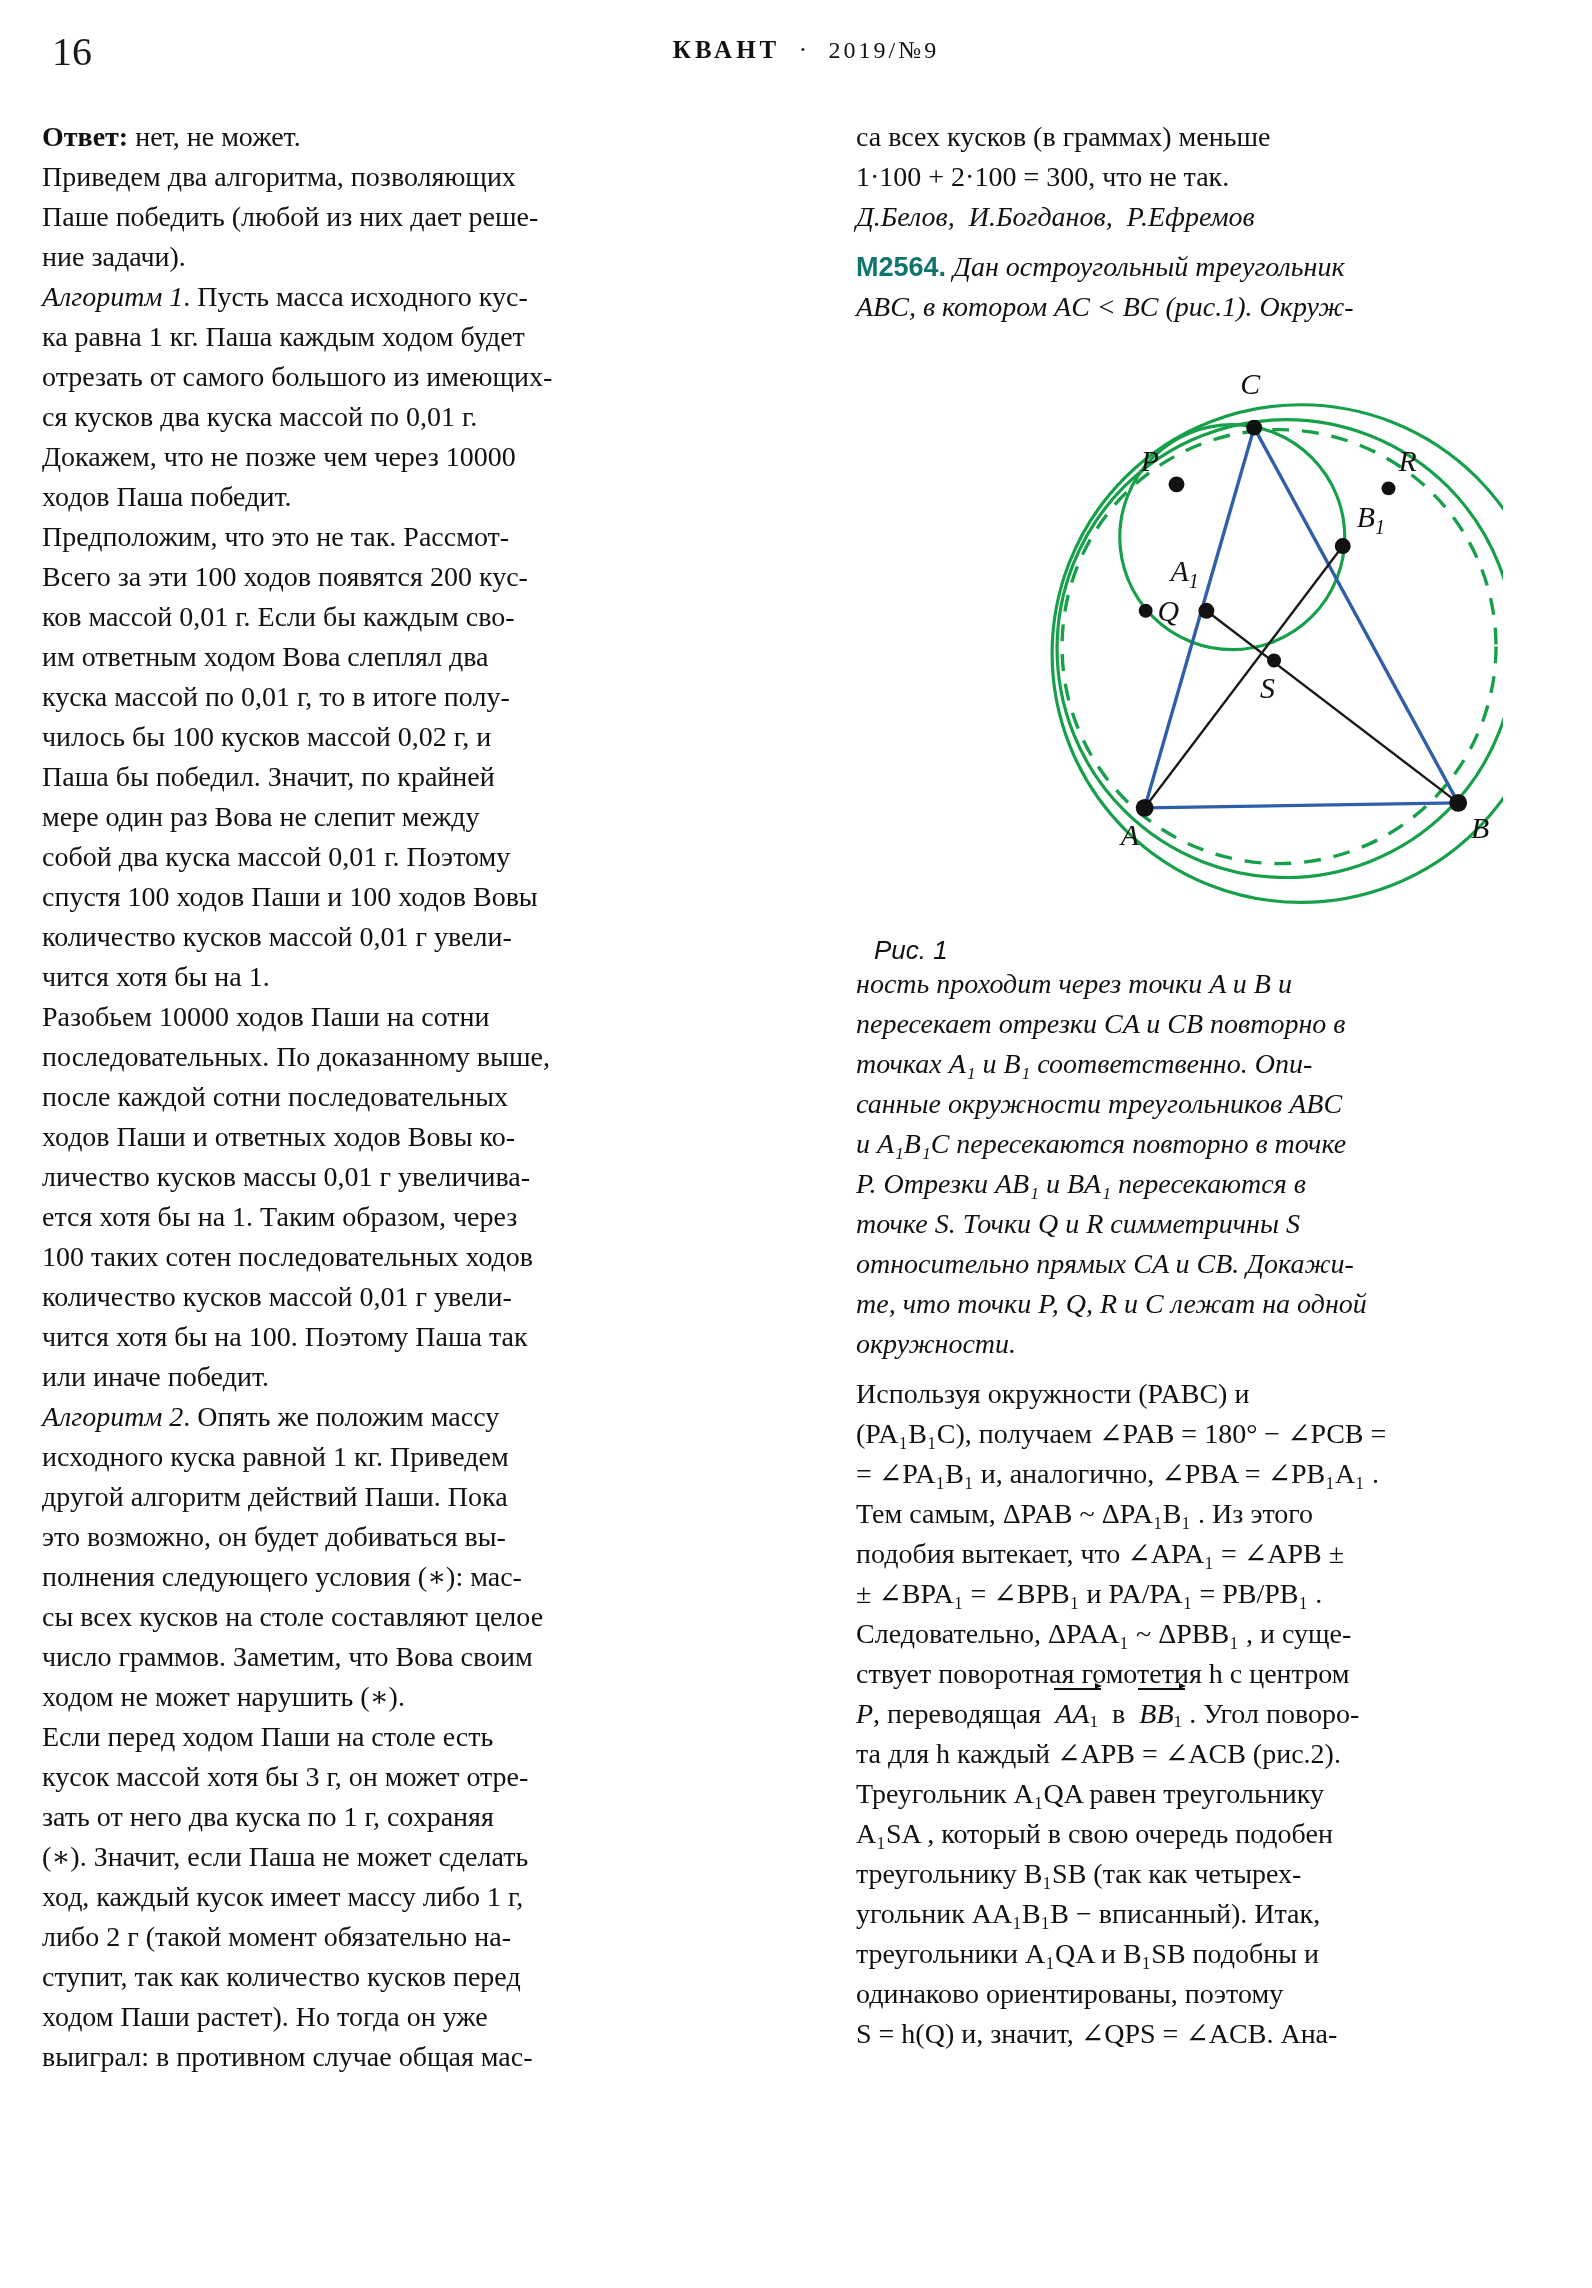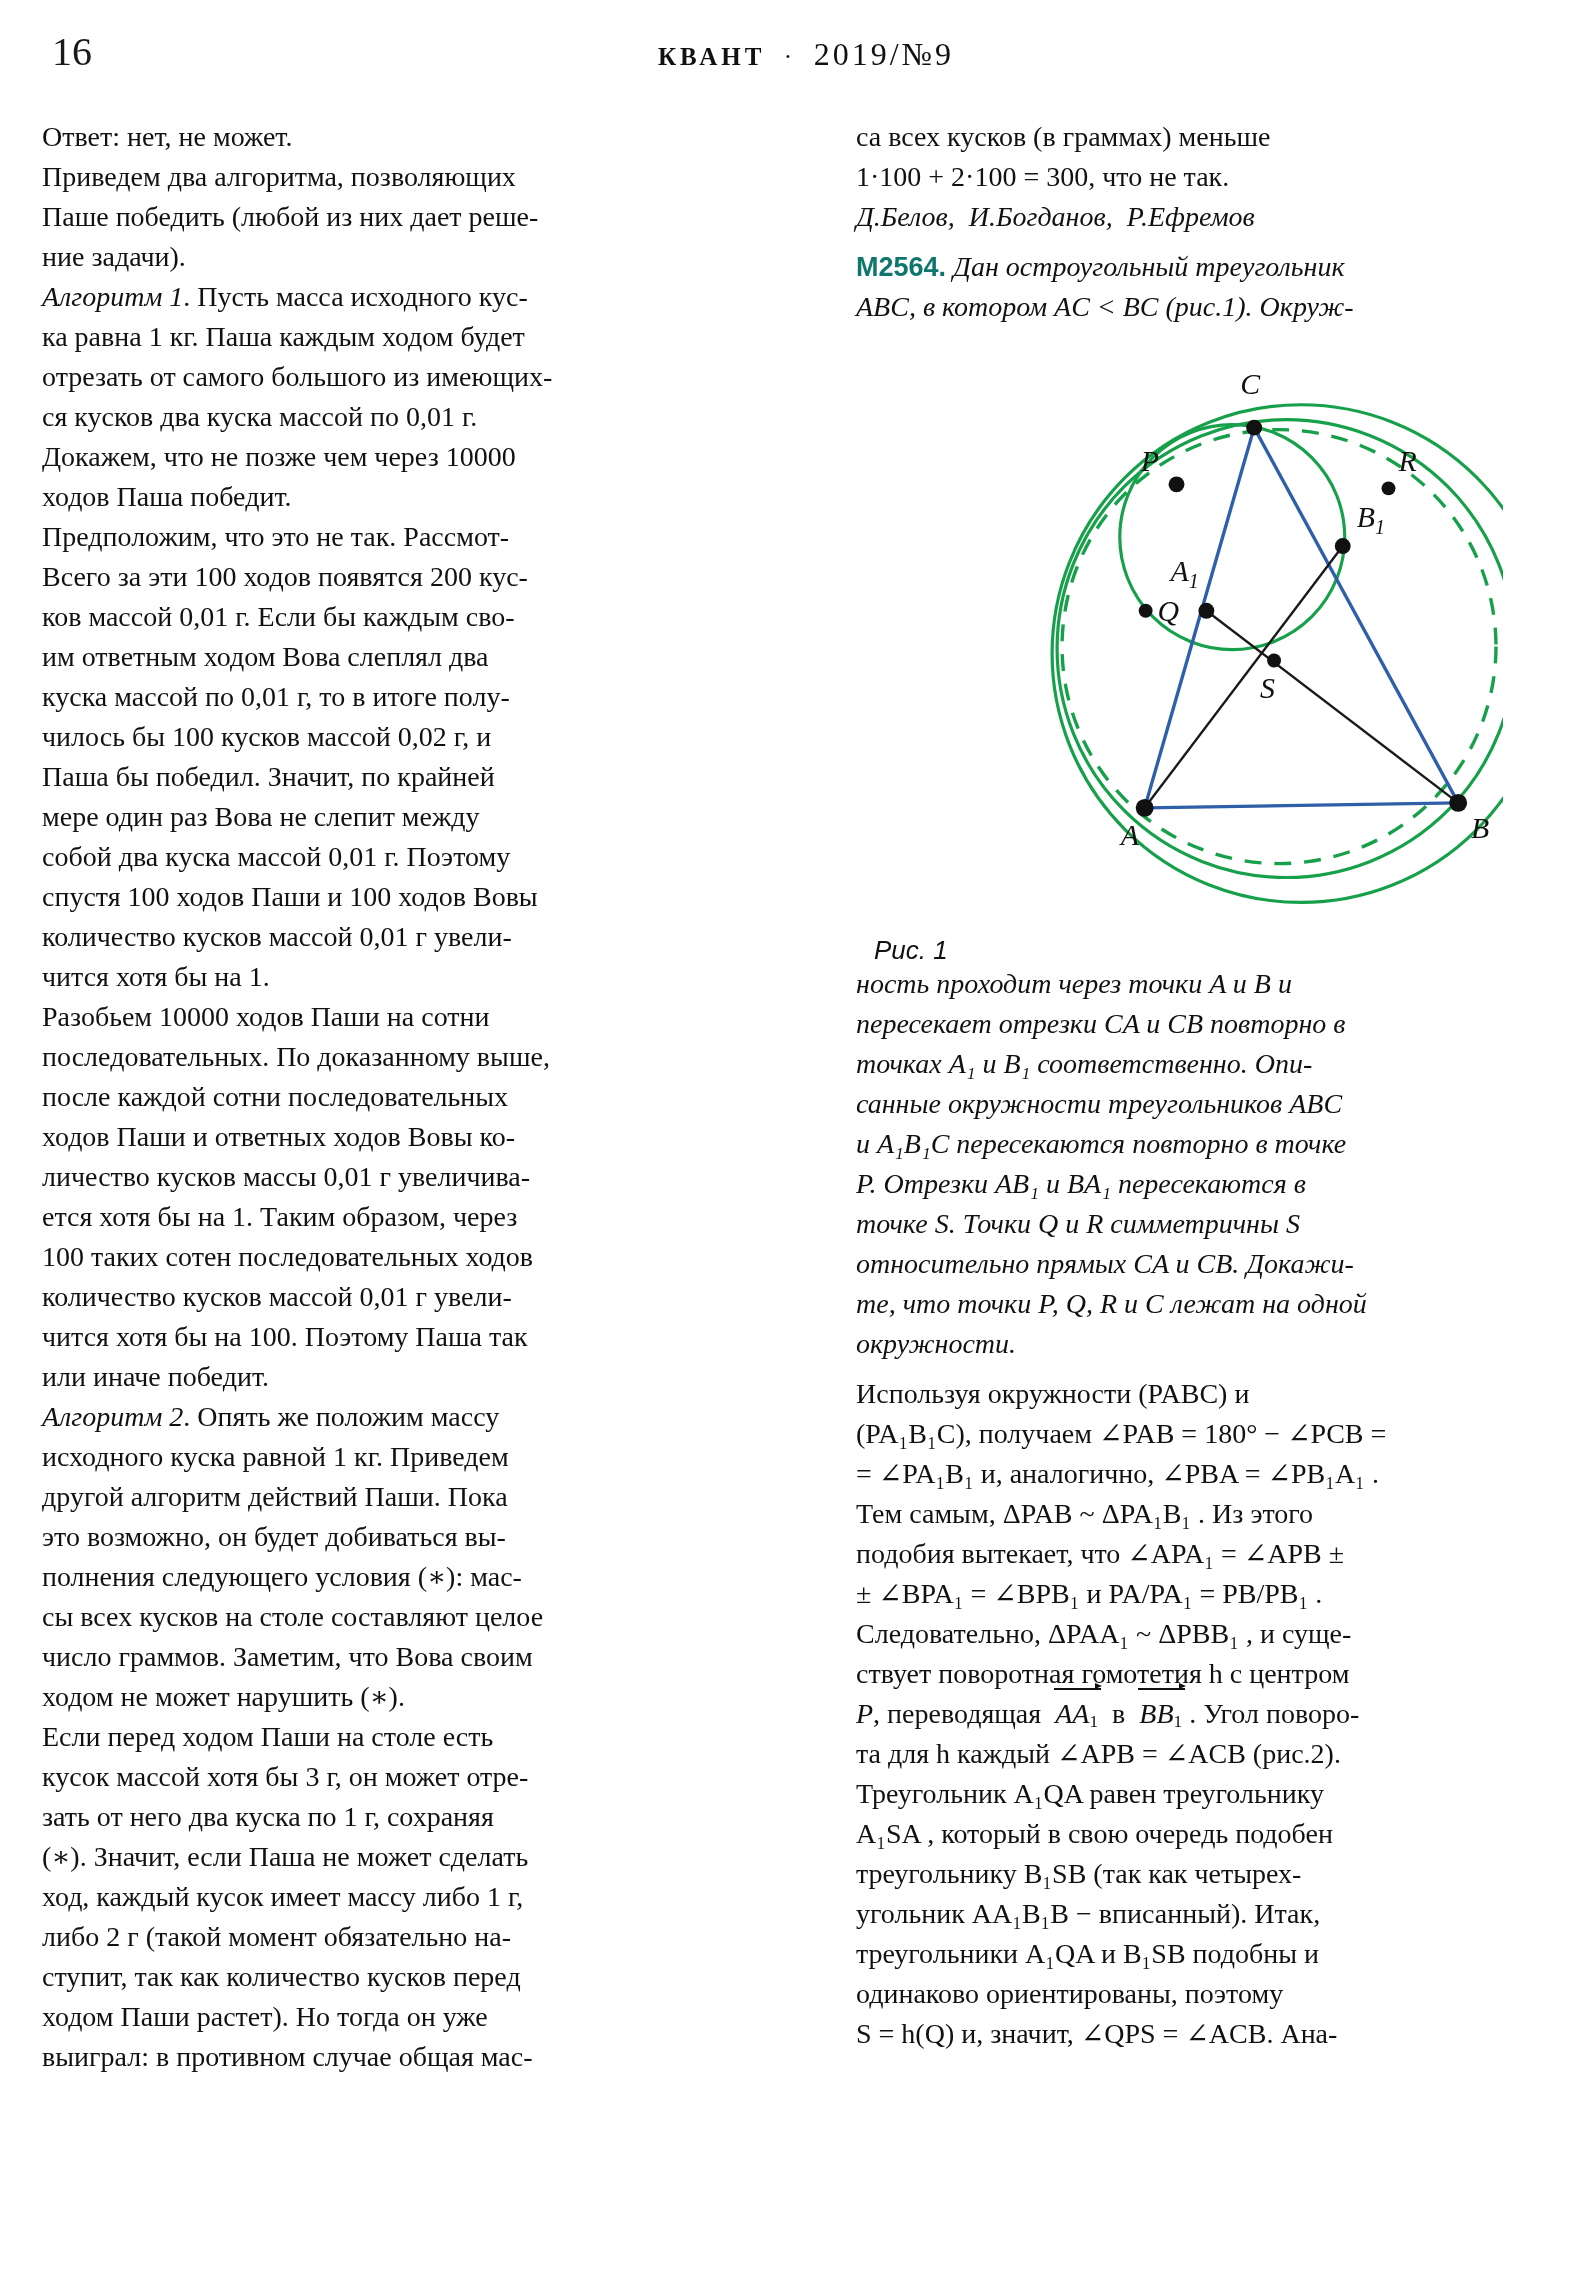--- a/index.html
+++ b/index.html
@@ -45,39 +45,39 @@
     top: 8px;
     width: 418px;
     text-align: center;
     font-family: "Liberation Serif", serif;
     font-size: 25px;
     font-weight: bold;
     letter-spacing: 4px;
     color: #111;
   }
   .journal .sep { font-weight: normal; letter-spacing: 3px; }
-  .journal .issue { font-weight: normal; letter-spacing: 3px; font-size: 32px; margin-top: 24px;}
+  .journal .issue { font-weight: normal; letter-spacing: 3px; font-size: 24px; margin-top: 24px;}
 
   
   .col {
     position: absolute;
     top: 117px;
     width: 507px;
     font-size: 28px;
     line-height: 40px;
     text-align: justify;
     text-justify: inter-word;
     -webkit-hyphens: none;
     hyphens: none;
   }
   .col-left  { left: 42px;  }
   .col-right { left: 856px; }
   .para { margin: 0; }
 
-  .b   { font-weight: normal; }
+  .b   { font-weight: bold; }
   .it  { font-style: italic; }
 
   
   .ln {
     display: flex;
     justify-content: space-between;
     white-space: pre;
     height: 40px;
     align-items: baseline;
   }

